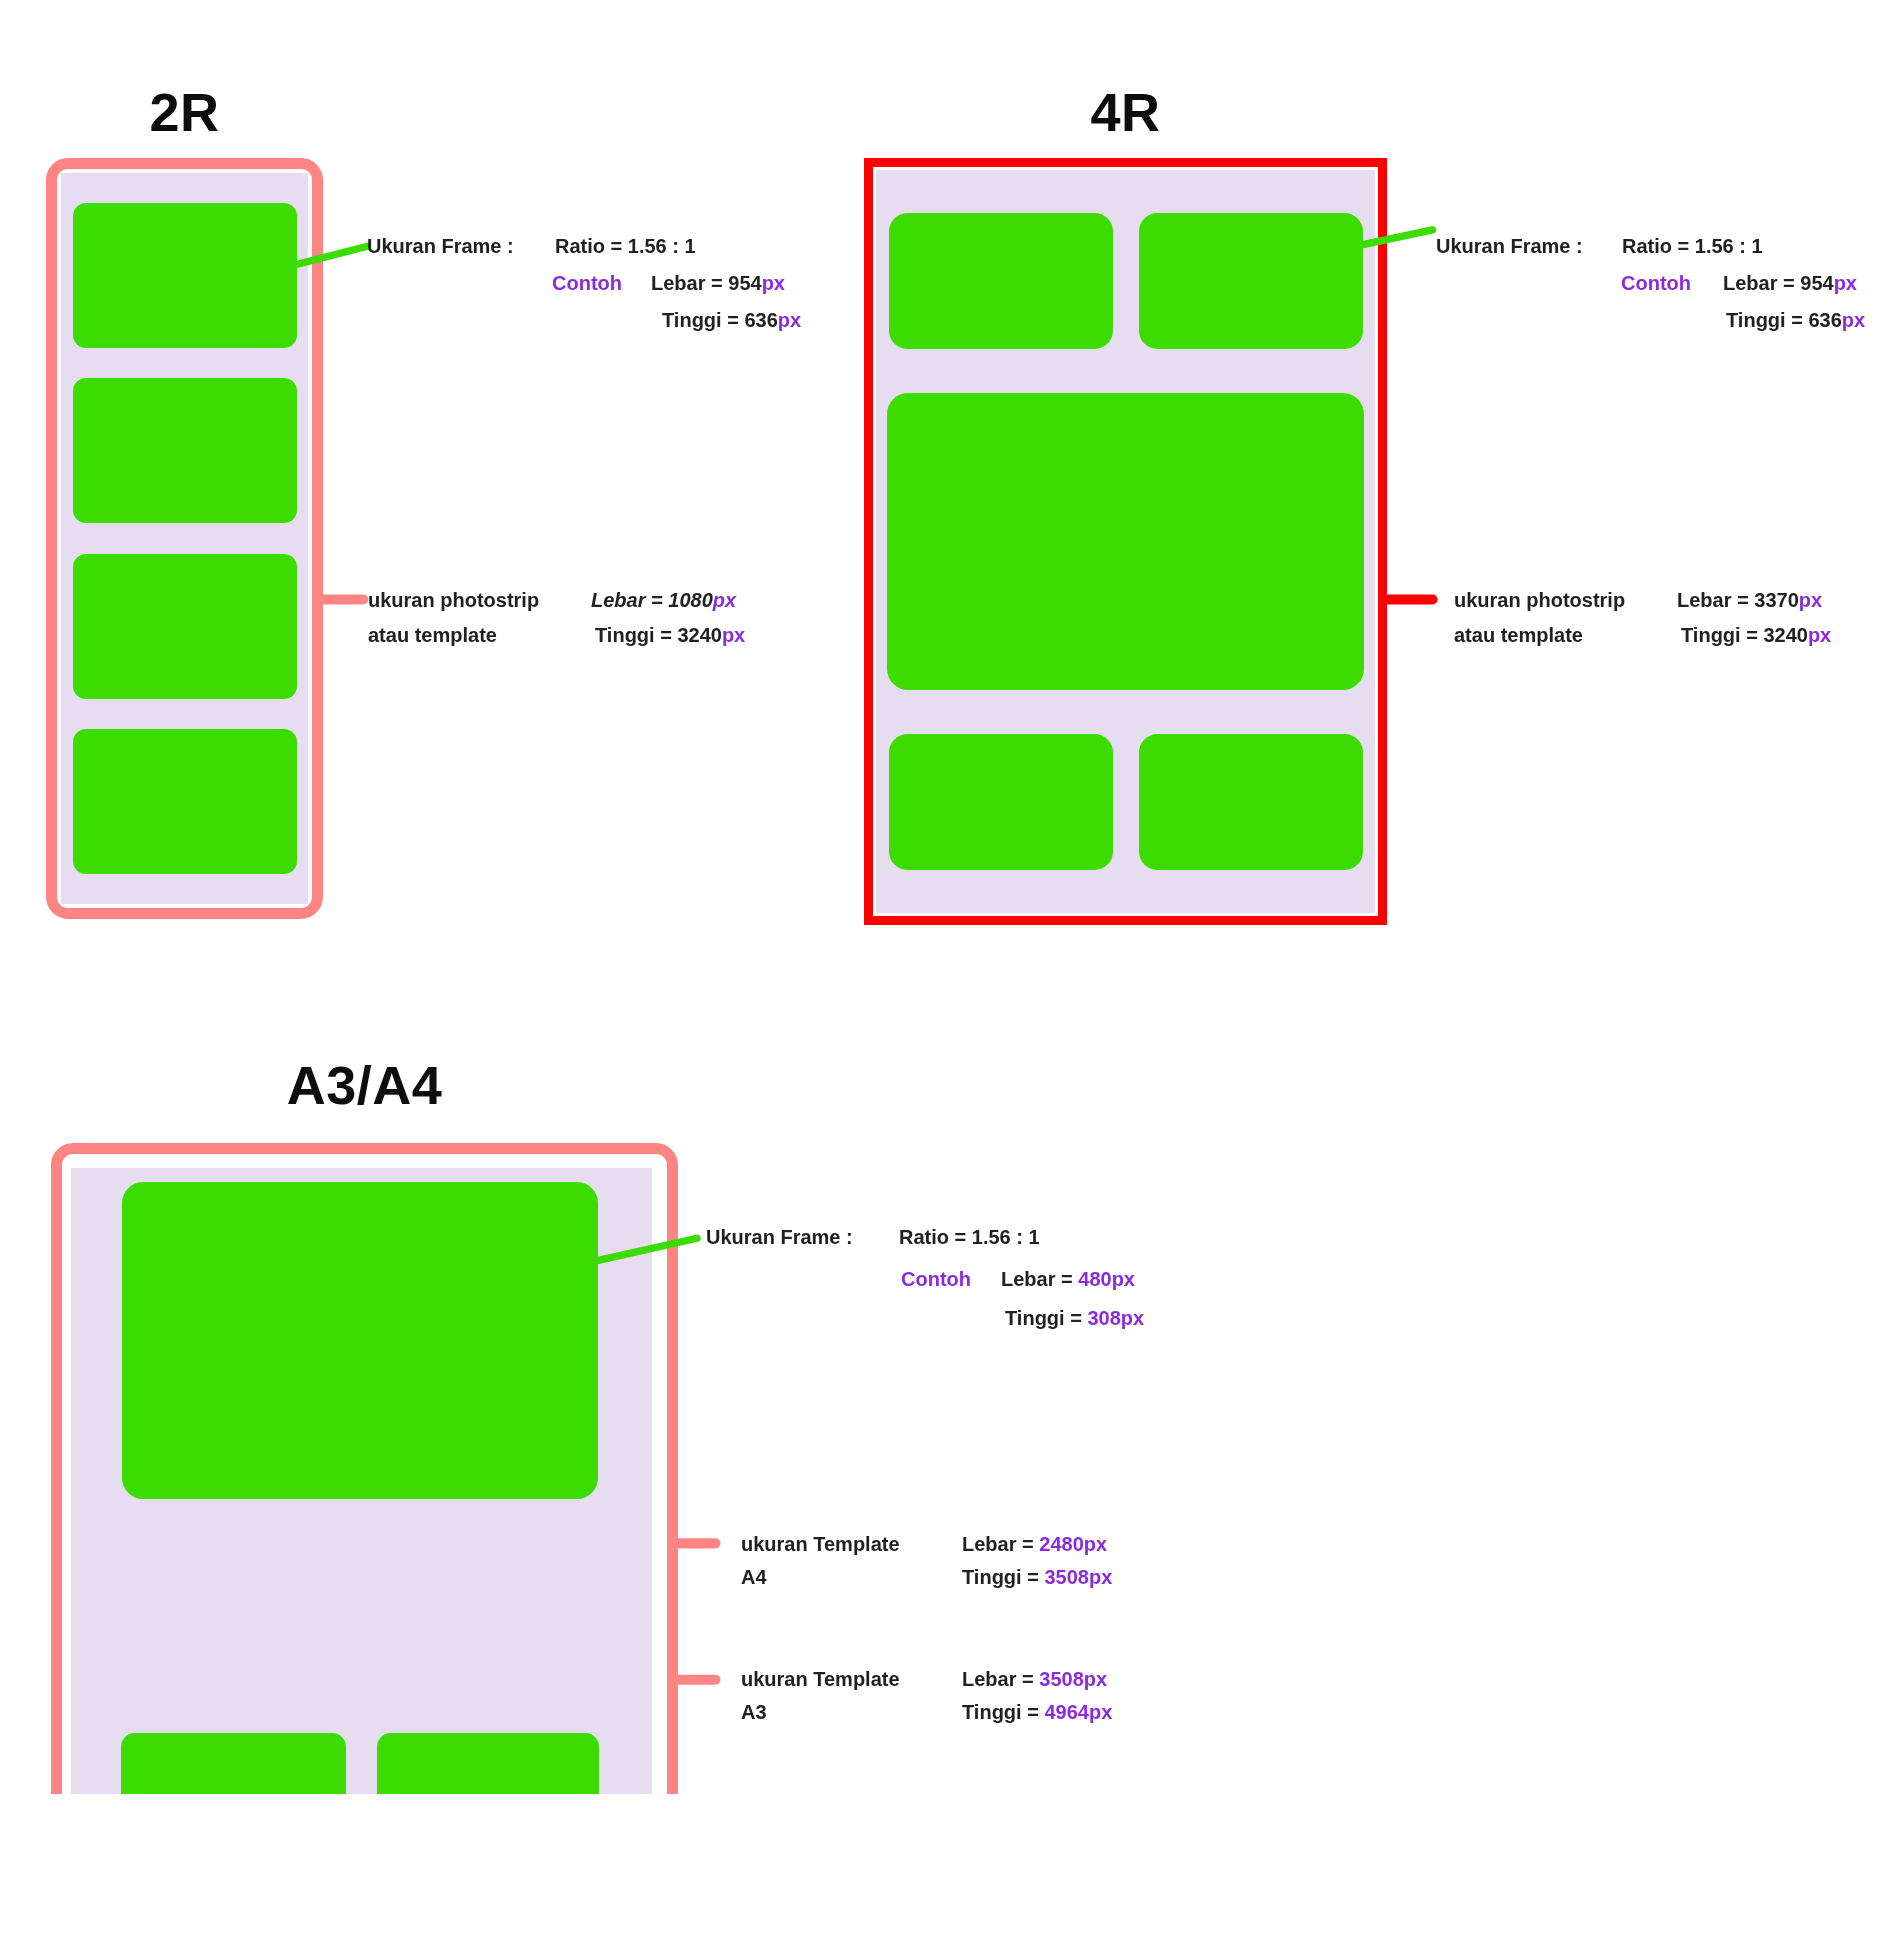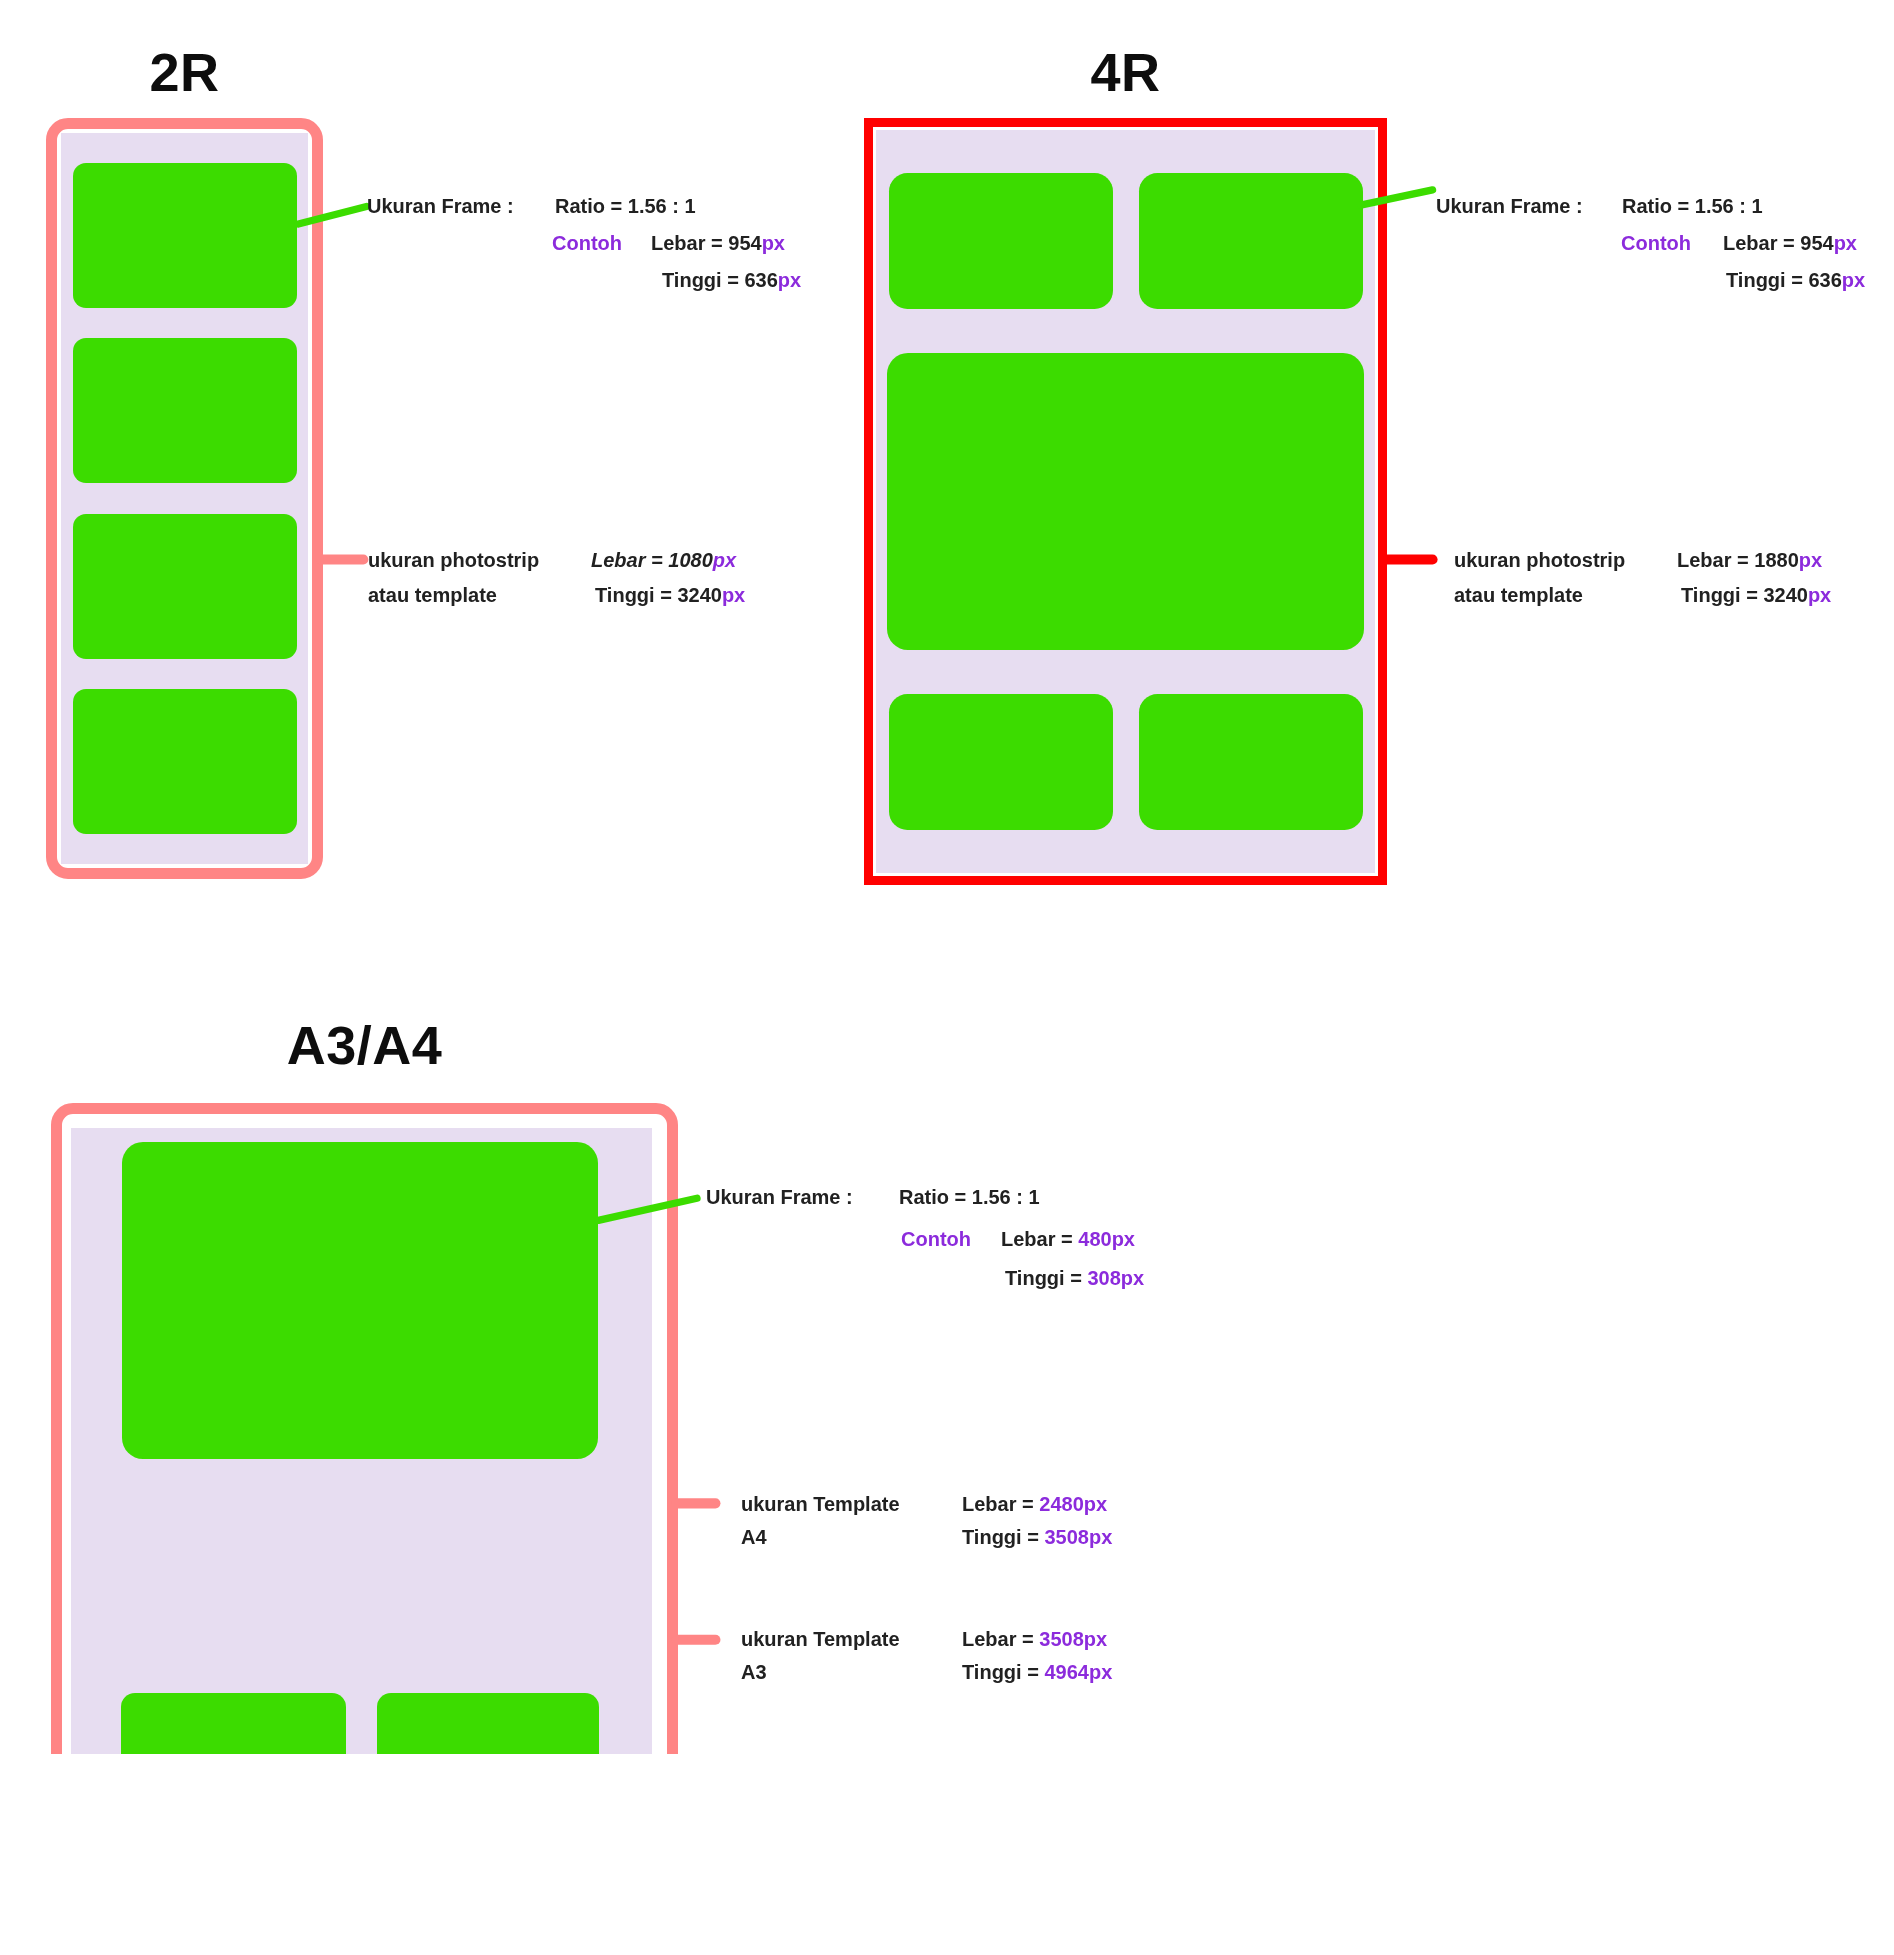--- a/index.html
+++ b/index.html
@@ -11,20 +11,21 @@
     --text:#212121;
   }
   html,body{margin:0;padding:0;background:#ffffff;}
   .canvas{
     position:relative;
     width:1894px;
     height:1754px;
     background:#ffffff;
     font-family:"Liberation Sans","DejaVu Sans",sans-serif;
     overflow:hidden;
+    margin-top:40px;
   }
   .overlay{position:absolute;left:0;top:0;width:1894px;height:1955px;pointer-events:none;z-index:5;}
   .lnG{stroke:var(--green);stroke-width:16;stroke-linecap:round;}
   .lnP{stroke:var(--pink);stroke-width:22;stroke-linecap:round;}
   .lnR{stroke:var(--red);stroke-width:22;stroke-linecap:round;}
 
   .title{
     position:absolute;
     font-size:54px;
     font-weight:800;
@@ -113,21 +114,21 @@
   </div>
 
   <div class="t" style="left:1436px;top:195px;">Ukuran Frame :</div>
   <div class="t" style="left:1622px;top:195px;">Ratio = 1.56 : 1</div>
   <div class="t purple" style="left:1621px;top:232px;">Contoh</div>
   <div class="t" style="left:1723px;top:232px;"><span>Lebar = 954</span><span class="purple">px</span></div>
   <div class="t" style="left:1726px;top:269px;"><span>Tinggi = 636</span><span class="purple">px</span></div>
 
   <div class="t" style="left:1454px;top:549px;">ukuran photostrip</div>
   <div class="t" style="left:1454px;top:584px;">atau template</div>
-  <div class="t" style="left:1677px;top:549px;"><span>Lebar = 1880</span><span class="purple">px</span></div>
+  <div class="t" style="left:1677px;top:549px;"><span>Lebar = 3370</span><span class="purple">px</span></div>
   <div class="t" style="left:1681px;top:584px;"><span>Tinggi = 3240</span><span class="purple">px</span></div>
 
   <div class="title" style="left:51px;top:1014px;width:627px;">A3/A4</div>
 
   <div class="box pinkb rounded" style="left:51px;top:1103px;width:627px;height:826px;">
     <div style="position:absolute;left:9.2px;top:14.3px;right:14.8px;bottom:18.4px;background:var(--lavender);"></div>
     <div class="frame" style="position:absolute;left:60px;top:28px;width:476px;height:317px;border-radius:21px;"></div>
     <div class="frame" style="position:absolute;left:59px;top:579px;width:225px;height:150px;border-radius:14px;"></div>
     <div class="frame" style="position:absolute;left:315px;top:579px;width:222px;height:150px;border-radius:14px;"></div>
   </div>

